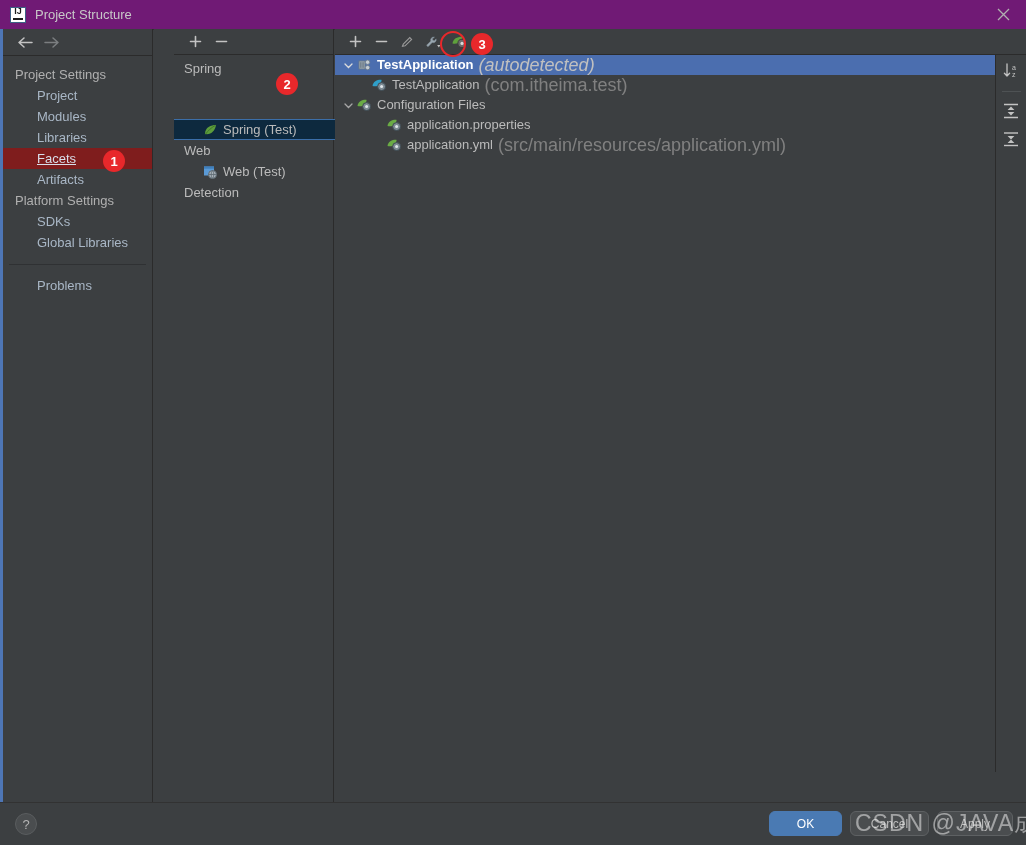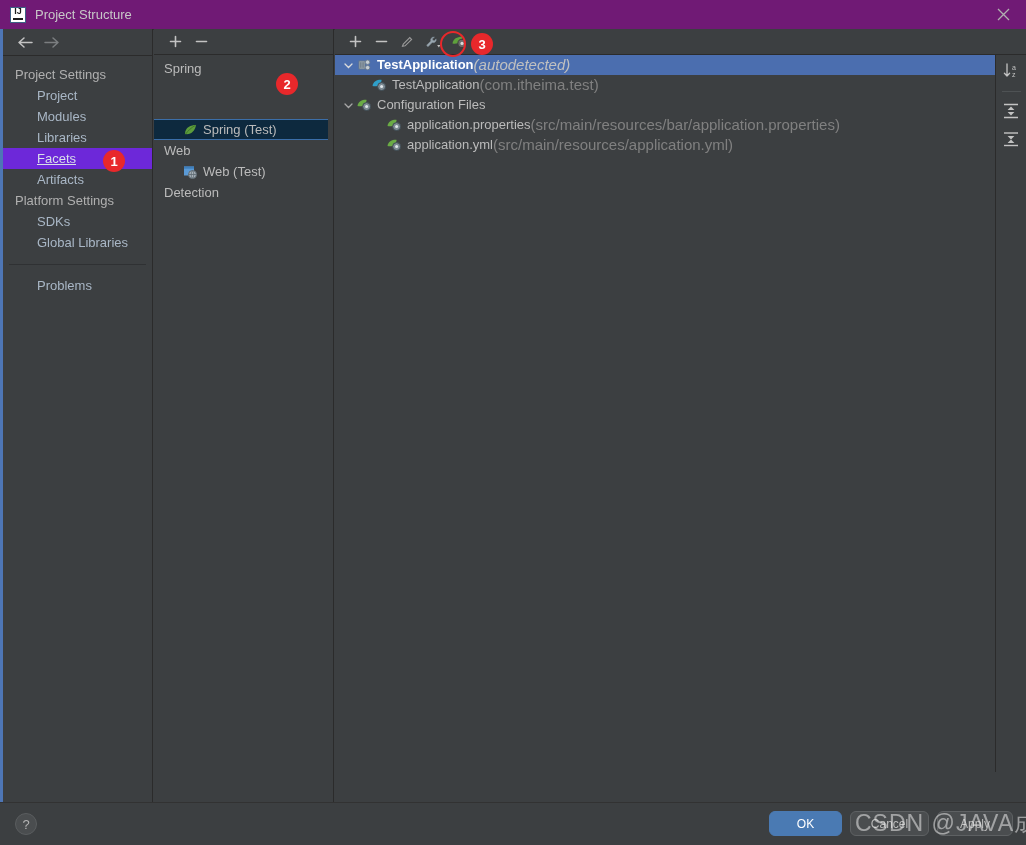--- a/index.html
+++ b/index.html
@@ -81,35 +81,36 @@
     height: 21px; line-height: 21px;
     font-size: 13px;
     color: #a9b7c6;
     padding-left: 12px;
     white-space: nowrap;
     position: relative;
   }
   .nav-item.group { color: #b0b0b0; padding-left: 12px; }
   .nav-item.child { padding-left: 34px; }
   .nav-item.selected {
-    background: #6d28d9;
+    background: #7f1d1d;
     color: #d8dee9;
     text-decoration: underline;
   }
   .nav-sep {
     height: 1px; background: #2f3133; margin: 11px 6px 10px 6px;
   }
 
   
   .midpanel {
     position: absolute; left: 154px; top: 29px;
     width: 180px; height: 774px;
     background: #3c3f41;
     border-right: 1px solid #2b2b2b;
     box-sizing: border-box;
+    padding-left: 20px;
   }
   .mid-toolbar {
     height: 26px; display: flex; align-items: center; padding-left: 8px;
     border-bottom: 1px solid #2b2b2b;
     box-sizing: border-box;
   }
   .tb-btn {
     width: 26px; height: 22px;
     display: flex; align-items: center; justify-content: center;
     border-radius: 3px;
@@ -168,21 +169,21 @@
   }
   .tree-row .twisty {
     width: 15px; height: 16px; flex: none;
     display: flex; align-items: center; justify-content: center;
   }
   .tree-row .twisty.empty { visibility: hidden; }
   .tree-ico { width: 16px; height: 16px; margin-right: 5px; flex: none; }
   .tree-label { font-size: 13px; }
   .tree-label.bold { font-weight: bold; }
   .tree-sub {
-    color: #808080; font-size: 15px;  text-align: center;
+    color: #808080; font-size: 18px; margin-left: 5px; text-align: center;
   }
   .tree-sub.italic { font-style: italic; color: #c0c0c0; }
   .ind1 { padding-left: 21px; }
   .ind2 { padding-left: 6px; }
   .ind3 { padding-left: 36px; }
 
   
   .rt-strip {
     position: absolute; right: 0; top: 26px; width: 31px; height: 717px;
     background: #3c3f41;
@@ -453,21 +454,20 @@
       <div class="tree-row ind3">
         <span class="twisty empty"></span>
         <span class="tree-ico">
           <svg width="16" height="16" viewBox="0 0 16 16">
             <path d="M1.5 9 C2 4.5, 6.5 2.6, 10.6 2.9 C10.2 7, 6.6 10.4, 1.5 9 Z" fill="#6aab45"></path>
             <circle cx="10.6" cy="9.6" r="4" fill="#7e8b93" stroke="#3d4a52" stroke-width="1"></circle>
             <circle cx="10.6" cy="9.6" r="1.5" fill="#dfe6ea"></circle>
           </svg>
         </span>
         <span class="tree-label">application.properties</span>
-        <span class="tree-sub">(src/main/resources/bar/application.properties)</span>
       </div>
 
       <div class="tree-row ind3">
         <span class="twisty empty"></span>
         <span class="tree-ico">
           <svg width="16" height="16" viewBox="0 0 16 16">
             <path d="M1.5 9 C2 4.5, 6.5 2.6, 10.6 2.9 C10.2 7, 6.6 10.4, 1.5 9 Z" fill="#6aab45"></path>
             <circle cx="10.6" cy="9.6" r="4" fill="#7e8b93" stroke="#3d4a52" stroke-width="1"></circle>
             <circle cx="10.6" cy="9.6" r="1.5" fill="#dfe6ea"></circle>
           </svg>

